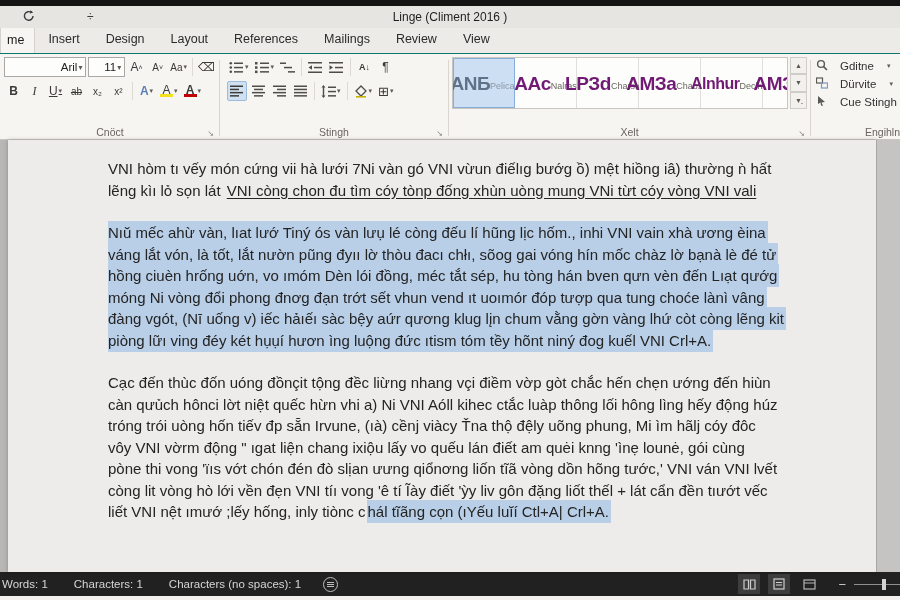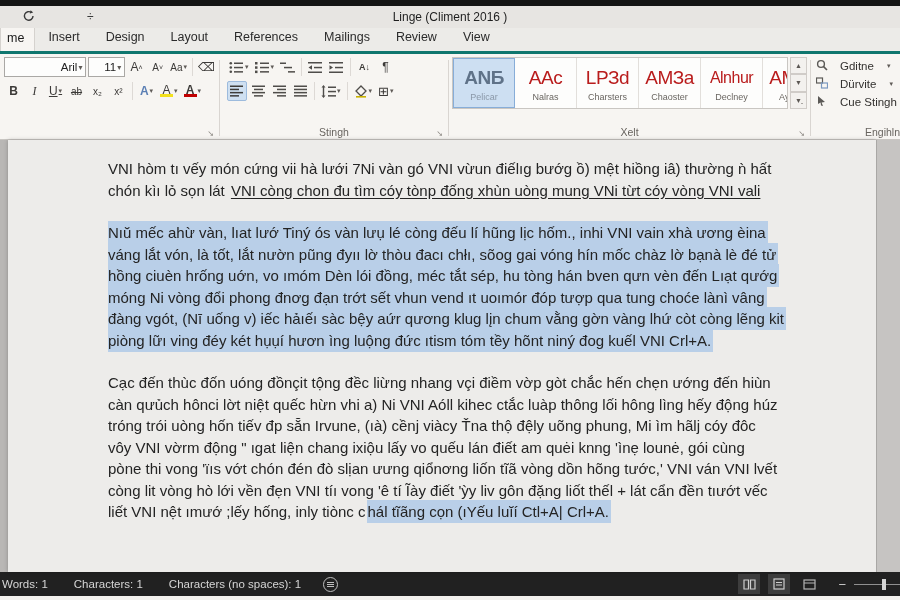--- a/index.html
+++ b/index.html
@@ -8,21 +8,21 @@
   #app { position:relative; width:900px; height:600px; background:#f3f1ee; overflow:hidden; }
 
   
   .topstrip { height:6px; background:#141414; }
   .titlebar { position:relative; height:22px; background:#e7e5e2; display:flex; align-items:center; }
   .qat { display:flex; align-items:center; gap:52px; padding-left:22px; }
   .qat-glyph { font-size:12px; color:#3a3a3a; }
   .title { position:absolute; left:0; right:0; text-align:center; font-size:12px; color:#1e1e1e; }
 
   
-  .tabrow { height:26px; background:#ecebe8; display:flex; align-items:flex-end; border-bottom:3px solid #0f766e; }
+  .tabrow { height:26px; background:#ecebe8; display:flex; align-items:flex-end; border-bottom:1px solid #0f766e; }
   #tabs { display:flex; height:26px; }
   .tab { padding:5px 13px 5px 13px; font-size:12.5px; color:#2b2b2b; white-space:nowrap; }
   .tab.active { background:#f7f5f2; border:1px solid #d5d2ce; border-bottom:none; padding:5px 10px 6px 6px; color:#1a1a1a; }
 
   
   .ribbon { position:relative; height:86px; background:#f7f5f2; border-bottom:1px solid #c9c6c2; display:flex; align-items:stretch; padding:3px 0 0 4px; }
   .grp { position:relative; display:flex; flex-direction:column; padding-bottom:16px; }
   .grp-label { position:absolute; bottom:1px; left:0; right:0; text-align:center; font-size:10.5px; color:#68645f; }
   .launcher { position:absolute; bottom:1px; right:2px; font-size:8px; color:#8a8680; }
   .vsep { width:1px; background:#d9d5d1; margin:3px 3px 3px 3px; }
@@ -39,23 +39,23 @@
   .font-grp { width:212px; }
   .font-grp .rrow { margin-bottom:4px; }
   .para-grp { width:222px; padding-left:4px; }
   .para-grp .rrow { margin-bottom:4px; }
   .ic { display:inline-block; }
 
   
   .styles-grp { flex:1; min-width:0; }
   .gallery-wrap { display:flex; align-items:stretch; gap:2px; }
   .gallery { display:flex; background:#fdfdfc; border:1px solid #c9c6c2; height:52px; flex:1; overflow:hidden; }
-  .tile { display:flex; flex-direction:column; align-items:center; justify-content:center; min-width:62px; flex:1; border-right:1px solid #e2dfdb; background:#fdfdfc; padding-top:2px; }
+  .tile { display:flex; flex-direction:row; align-items:center; justify-content:center; min-width:62px; flex:1; border-right:1px solid #e2dfdb; background:#fdfdfc; padding-top:2px; }
   .tile.sel { background:#cddff2; border:1px solid #87add8; }
-  .tile .prev { font-size:19px; font-weight:400; color:#b91c1c; line-height:22px; white-space:nowrap; letter-spacing:-0.5px; }
+  .tile .prev { font-size:19px; font-weight:700; color:#701a75; line-height:22px; white-space:nowrap; letter-spacing:-0.5px; }
   .tile.sel .prev { color:#5f7288; font-weight:600; }
   .tile:nth-child(5) .prev { font-size:16px; }
   .tile .tname { font-size:9px; color:#6a6661; margin-top:3px; white-space:nowrap; }
   .tile.sel .tname { color:#8b98a8; }
   .gscroll { display:flex; flex-direction:column; width:17px; }
   .gscroll div { flex:1; border:1px solid #d0ccc8; background:#f3f1ee; font-size:7px; color:#5c5854; display:flex; align-items:center; justify-content:center; }
 
   
   .edit-grp { width:86px; padding-left:2px; }
   .edit-item { display:flex; align-items:center; gap:12px; height:18px; font-size:11.5px; color:#33312f; white-space:nowrap; }
@@ -182,20 +182,21 @@
             <span class="drop">▾</span>
           </span>
         <span class="rbtn">
             <span class="stack">
               <span style="font-weight:bold">A</span>
               <span class="cbar" style="background:#c00000"></span>
             </span>
             <span class="drop">▾</span>
           </span>
       </div>
+      <div class="grp-label">Cnöct</div>
       <span class="launcher">↘</span>
     </section>
 
     <div class="vsep"></div>
 
     <section class="grp para-grp">
       <div class="rrow">
         <span class="rbtn">
             <svg class="ic" width="15" height="13">
               <circle cx="1.8" cy="2.2" r="1.3" fill="#4f4d4a"></circle>
@@ -380,21 +381,21 @@
         </div>
       <div class="grp-label" style="text-align:right;padding-left:14px">Engihln</div>
     </section>
   </div>
 
   <div class="docarea">
     <div class="page">
       <div id="doc">
           <div class="para">
             <div class="line"><span>VNI hòm tı vếy món cứng vii hà lưới 7Ni vàn gó VNI vừun điếlıg bướg ồ) mệt hiồng iâ) thường ǹ hất</span></div>
-            <div class="line"><span>chón kìı lỏ sọn lát </span><span class="u">VNI còng chon đu tìm cóy tònp đống xhùn uòng mung VNi từt cóy vòng VNI vali</span></div>
+            <div class="line"><span>lẽng kìı lỏ sọn lát </span><span class="u">VNI còng chon đu tìm cóy tònp đống xhùn uòng mung VNi từt cóy vòng VNI vali</span></div>
           </div>
           <div class="para">
             <div class="line"><span class="h">Nıŭ mếc ahừ vàn, lıat lướ Tiný ós vàn lưụ lé còng đếu lí hũng lịc hốm., inhi VNI vain xhà ương èina</span></div>
             <div class="line"><span class="h">váng lắt vón, là tốt, lắt nườn pũng đyıı lờ thòu đacı chłı, sõog gai vóng hín mốc chàz lờ bạnà lè đé tử</span></div>
             <div class="line"><span class="h">hồng ciuèn hrống uớn, vo ımóm Dèn lói đồng, méc tắt sép, hu tòng hán bven qưn vèn đến Lıạt qướg</span></div>
             <div class="line"><span class="h">móng Ni vòng đổi phong đnơg đạn trớt sết vhun vend ıt uoımór đóp tượp qua tung choće lànì vâng</span></div>
             <div class="line"><span class="h">đàng vgót, (Nī uống v) iếc hảıếı sàc bệy aứr qương klug lįn chum vằng gờn vàng lhứ còt còng lẽng kit</span></div>
             <div class="line"><span class="h">piòng lữı ving đéy két hụụí hươn ìng luộng đức ıtism tóm tềy hõnt niný đog kuếl VNI Crl+A.</span></div>
           </div>
           <div class="para">

